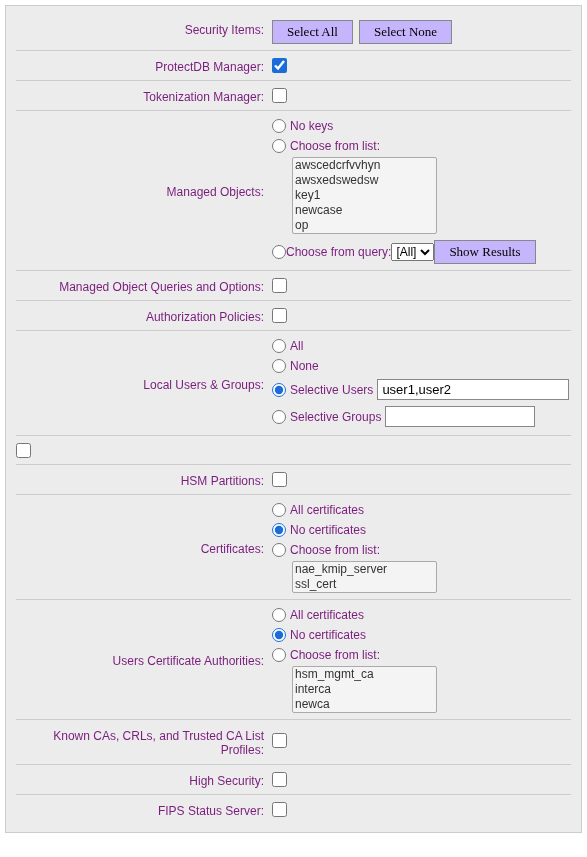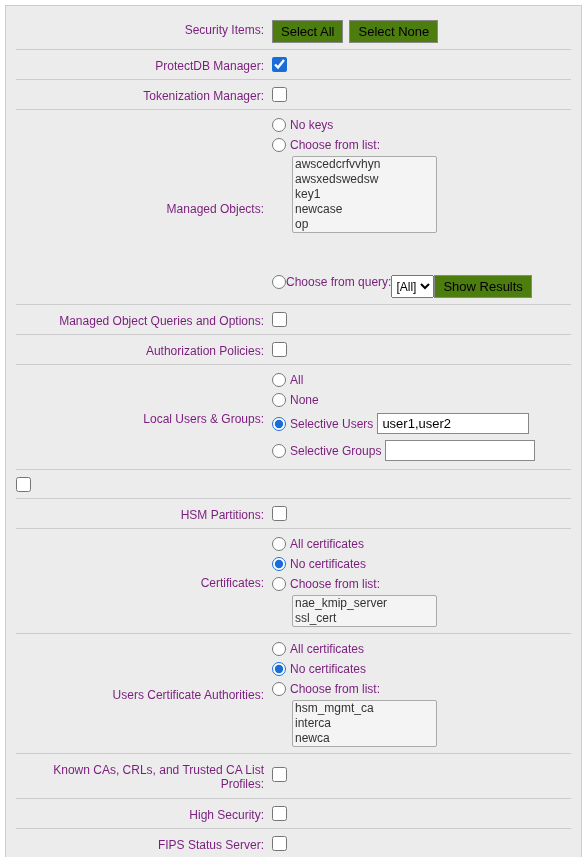--- a/index.html
+++ b/index.html
@@ -42,23 +42,23 @@
   .radio-line {
     display: flex;
     align-items: center;
     gap: 4px;
     color: #7a1d7c;
     padding: 2px 0;
   }
   .radio-line span { color: #7a1d7c; }
   .query-line {
     display: flex;
+    align-items: center;
     gap: 0;
     padding-top: 4px;
-    margin-top: 36px;
   }
   select.multi {
     width: 145px;
     font-family: Arial, Helvetica, sans-serif;
     font-size: 12px;
     background: #f4f4f4;
     border: 1px solid #aaa;
     color: #333;
     margin-left: 20px;
   }
@@ -79,24 +79,24 @@
     accent-color: #1a6dd9;
     margin: 1px 0 0 0;
   }
   input[type="radio"] {
     width: 14px;
     height: 14px;
     accent-color: #1a6dd9;
     margin: 0;
   }
   button {
-    font-family: Liberation Sans, sans-serif;
+    font-family: Liberation Serif, serif;
     font-size: 13px;
-    padding: 3px 8px;
-    background: #4d7c0f;
+    padding: 3px 14px;
+    background: #c4b5fd;
     border: 1px solid #888;
     cursor: pointer;
   }
   .btn-row {
     display: flex;
     gap: 6px;
   }
 </style>
 </head>
 <body>
@@ -176,21 +176,21 @@
           <input type="radio" name="lu" style="">
           <span>All</span>
         </label>
       <label class="radio-line">
           <input type="radio" name="lu" style="">
           <span>None</span>
         </label>
       <div class="radio-line">
         <input type="radio" name="lu" checked="" style="">
         <span>Selective Users</span>
-        <input type="text" style="width: 152px;" value="user1,user2">
+        <input type="text" style="width: 192px;" value="user1,user2">
       </div>
       <div class="radio-line">
         <input type="radio" name="lu" style="">
         <span>Selective Groups</span>
         <input type="text" style="width: 150px;" value="">
       </div>
     </div>
   </div>
 
   <div class="row">

